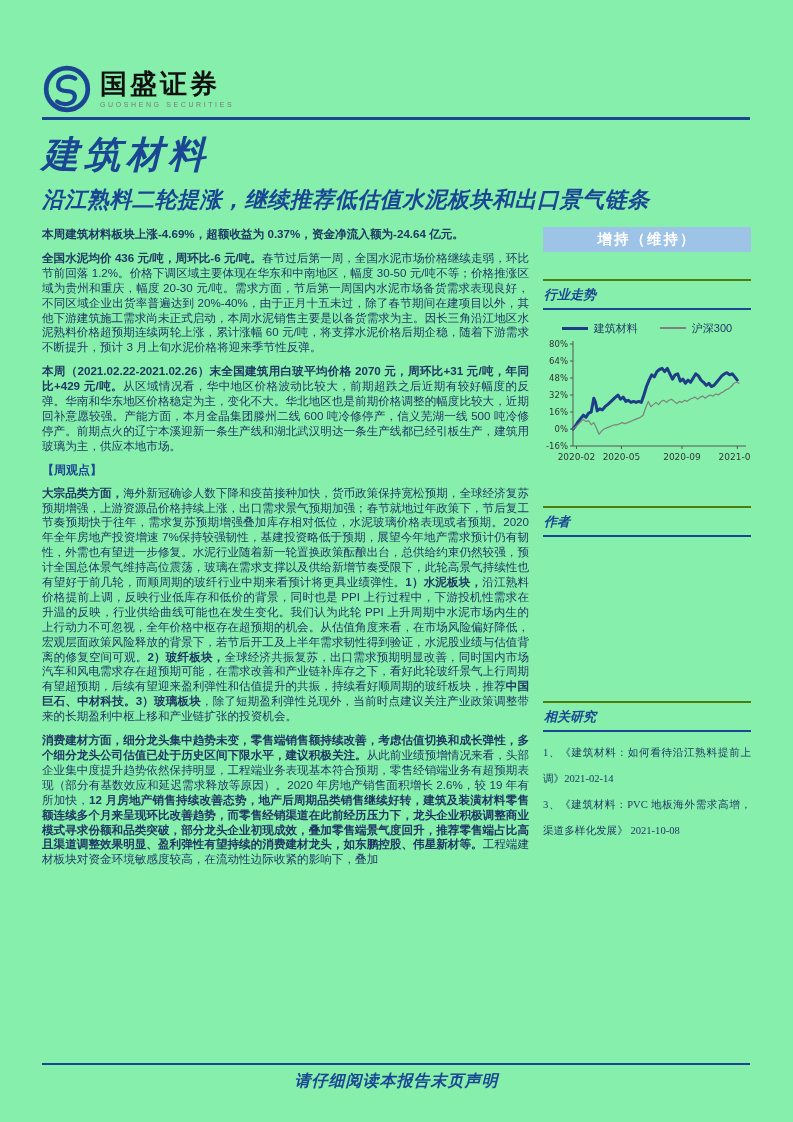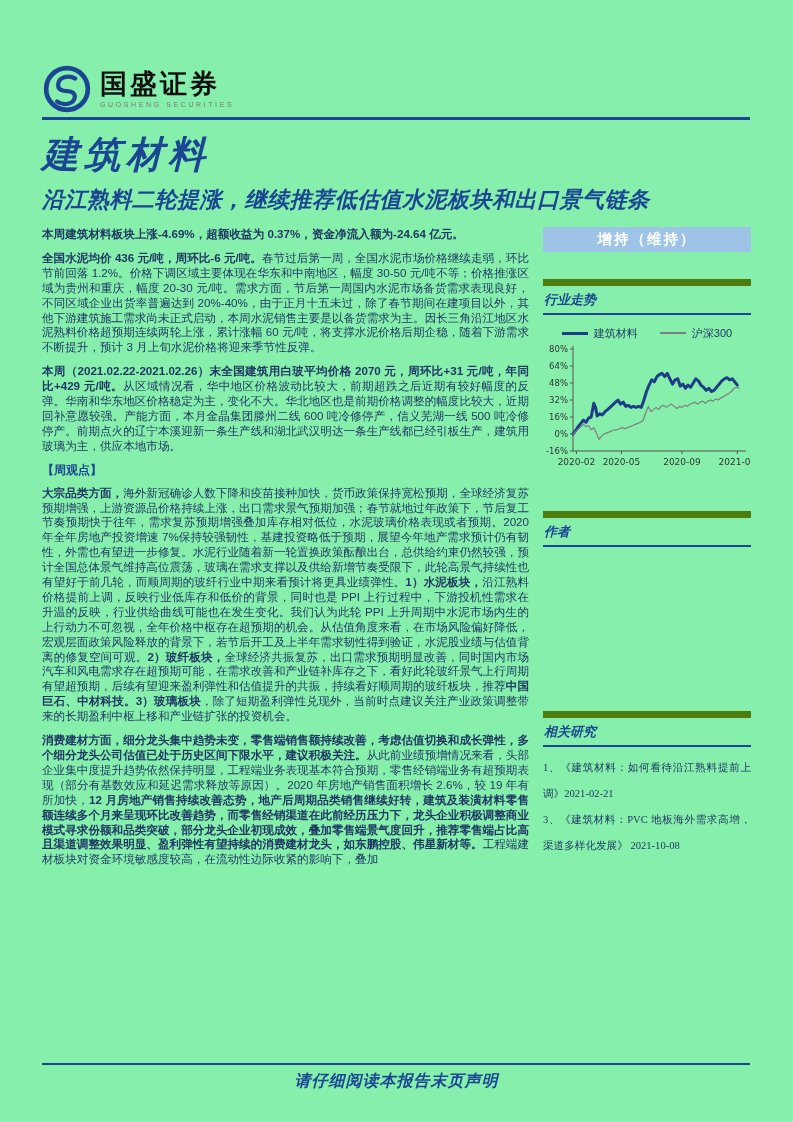--- a/index.html
+++ b/index.html
@@ -24,21 +24,21 @@
 
   
   .left-col { position:absolute; left:42px; top:227px; width:487px; color:#1F3864; font-size:11.6px; line-height:14.9px; text-align:justify; }
   .left-col p.body-para { margin-bottom:9px; }
   .left-col span.b { font-weight:800; }
   .left-col .section-header { color:#1B4693; font-weight:800; font-size:12px; margin:4px 0 8px 0; }
 
   
   .right-col { position:absolute; left:543px; top:227px; width:208px; }
   .badge { height:25px; background:#9DC3E6; color:#fff; font-size:14.5px; font-weight:800; text-align:center; line-height:25px; letter-spacing:2px; }
-  .side-sec-h { border-top:7px solid #4d7c0f; border-bottom:2px solid #1B4693; color:#1B4693; font-weight:800; font-size:13px; padding:5px 1px 4px 1px; font-style:italic; }
+  .side-sec-h { border-top:2px solid #4d7c0f; border-bottom:2px solid #1B4693; color:#1B4693; font-weight:800; font-size:13px; padding:5px 1px 4px 1px; font-style:italic; }
   .trend-h { margin-top:27px; }
   .chart { margin-top:10px; }
   .legend { display:flex; justify-content:center; align-items:center; gap:22px; height:16px; margin-bottom:2px; }
   .legend .li { display:flex; align-items:center; gap:6px; font-size:11px; color:#1F3864; }
   .legend .sw { display:inline-block; width:26px; }
   .author-h { margin-top:36px; }
   .author-space { height:164px; }
   .related { list-style:none; margin-top:8px; color:#1F3864; font-size:10.6px; line-height:26px; font-family:"Liberation Serif","DejaVu Serif",serif; text-align:justify; }
   .related li { margin:0; }
 
@@ -126,21 +126,21 @@
           <polyline points="30.0,91.0 32.6,87.8 35.2,83.6 37.8,80.4 40.4,77.2 43.0,79.3 45.6,75.1 48.2,74.0 50.8,60.2 52.5,64.4 54.2,72.9 56.8,70.8 59.4,71.9 62.0,68.7 64.6,66.6 68.1,63.4 71.5,60.2 75.0,57.0 77.6,61.2 80.2,59.1 82.8,63.4 85.4,62.3 88.0,64.4 90.5,63.4 93.1,64.4 95.7,63.4 98.3,64.4 100.9,57.0 103.5,48.5 106.1,42.1 108.7,36.8 111.3,38.9 113.9,33.6 116.5,31.5 119.1,30.4 121.7,33.6 124.3,30.4 126.9,35.8 129.5,41.1 132.1,36.8 134.7,35.8 137.3,43.2 139.9,41.1 142.4,45.3 145.0,42.1 147.6,44.3 150.2,40.0 152.8,35.8 155.4,37.9 158.0,42.1 160.6,44.3 163.2,47.4 165.8,45.3 168.4,48.5 171.0,47.4 173.6,44.3 176.2,41.1 178.8,37.9 181.4,35.8 184.0,34.7 186.6,36.8 189.2,35.8 191.8,38.9 194.3,42.1" fill="none" stroke="#1F3C87" stroke-width="3" stroke-linejoin="round" stroke-linecap="round"></polyline>
           <polyline points="30.0,91.0 33.5,87.8 36.9,84.6 40.4,81.4 43.0,83.6 45.6,82.5 48.2,86.8 50.8,84.6 53.4,89.9 56.0,96.3 58.5,93.1 61.1,91.0 63.7,89.9 66.3,88.9 68.9,87.8 71.5,86.8 74.1,86.8 76.7,85.7 79.3,84.6 81.9,85.7 84.5,84.6 87.1,83.6 89.7,82.5 92.3,81.4 94.9,80.4 97.5,79.3 100.1,77.2 102.7,69.8 105.3,63.4 107.9,68.7 110.4,66.6 113.0,64.4 115.6,66.6 118.2,63.4 120.8,62.3 123.4,64.4 126.0,62.3 128.6,61.2 131.2,63.4 133.8,65.5 136.4,63.4 139.0,64.4 141.6,62.3 144.2,63.4 146.8,61.2 149.4,60.2 152.0,59.1 154.6,61.2 157.2,59.1 159.8,58.1 162.3,60.2 164.9,58.1 167.5,57.0 170.1,58.1 172.7,55.9 175.3,57.0 177.9,54.9 180.5,53.8 183.1,51.7 185.7,50.6 188.3,48.5 190.9,45.3 193.5,44.3 196.1,45.3" fill="none" stroke="#7F7F7F" stroke-width="1.2" stroke-linejoin="round" stroke-linecap="round"></polyline>
         </svg>
     </div>
 
     <div class="side-sec-h author-h">作者</div>
     <div class="author-space"></div>
 
     <div class="side-sec-h related-h">相关研究</div>
     <ul class="related" id="related-list">
-        <li>1、《建筑材料：如何看待沿江熟料提前上调》2021-02-21</li>
+        <li>1、《建筑材料：如何看待沿江熟料提前上调》2021-02-14</li>
         <li>3、《建筑材料：PVC 地板海外需求高增，渠道多样化发展》 2021-10-08</li>
       </ul>
   </aside>
 
   <div class="footer-rule"></div>
   <div class="footer-text">请仔细阅读本报告末页声明</div>
 
 </div>
 
 </body></html>

